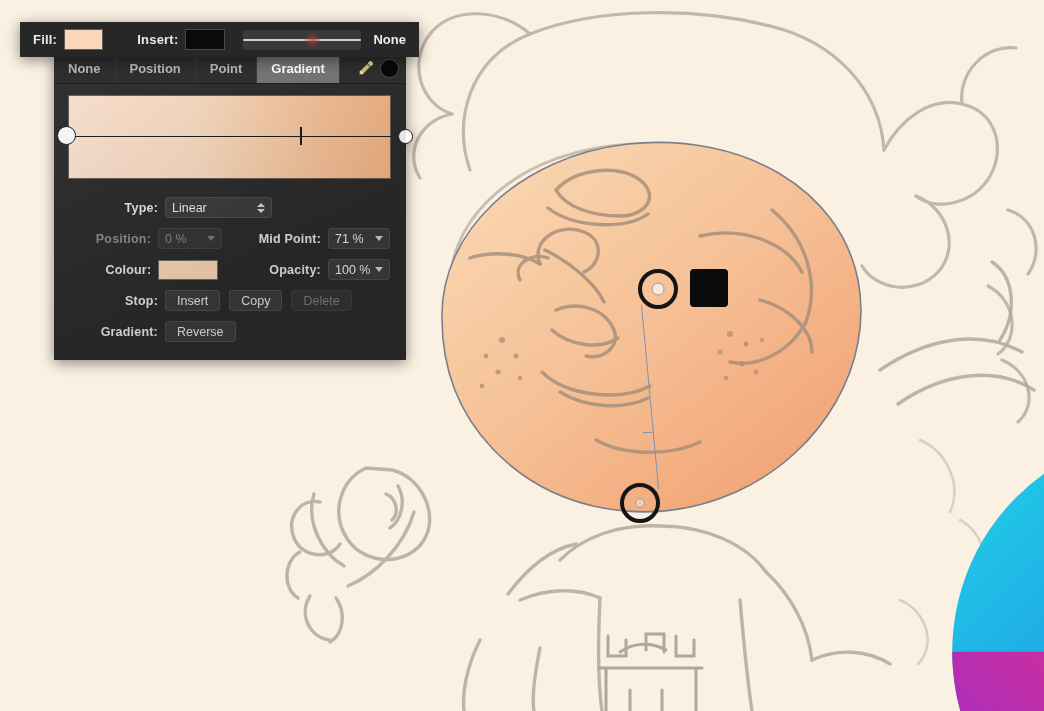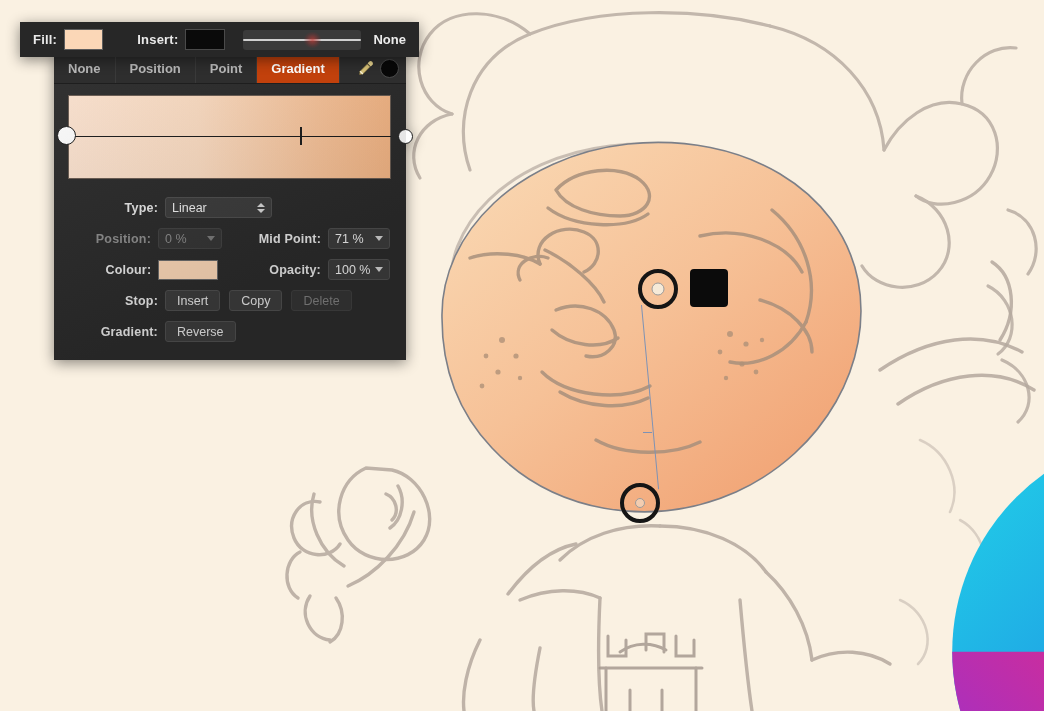--- a/index.html
+++ b/index.html
@@ -88,21 +88,21 @@
     border-bottom: 1px solid #1e1e1e;
     z-index: 2;
   }
   .tab {
     display: flex; align-items: center; justify-content: center;
     color: #b9b9b9; font-size: 13px; font-weight: bold;
     padding: 0 14px;
     border-right: 1px solid #3a3a3a;
     white-space: nowrap;
   }
-  .tab.active { background: #c2410c; color: #ffffff; }
+  .tab.active { background: #737373; color: #ffffff; }
   #tab-tools {
     display: flex; align-items: center; gap: 5px;
     padding: 0 7px; margin-left: auto;
   }
   #dropper { width: 19px; height: 19px; }
   #dot-swatch {
     width: 19px; height: 19px; border-radius: 50%;
     background: #080808; border: 1px solid #4a4a4a;
   }
 

